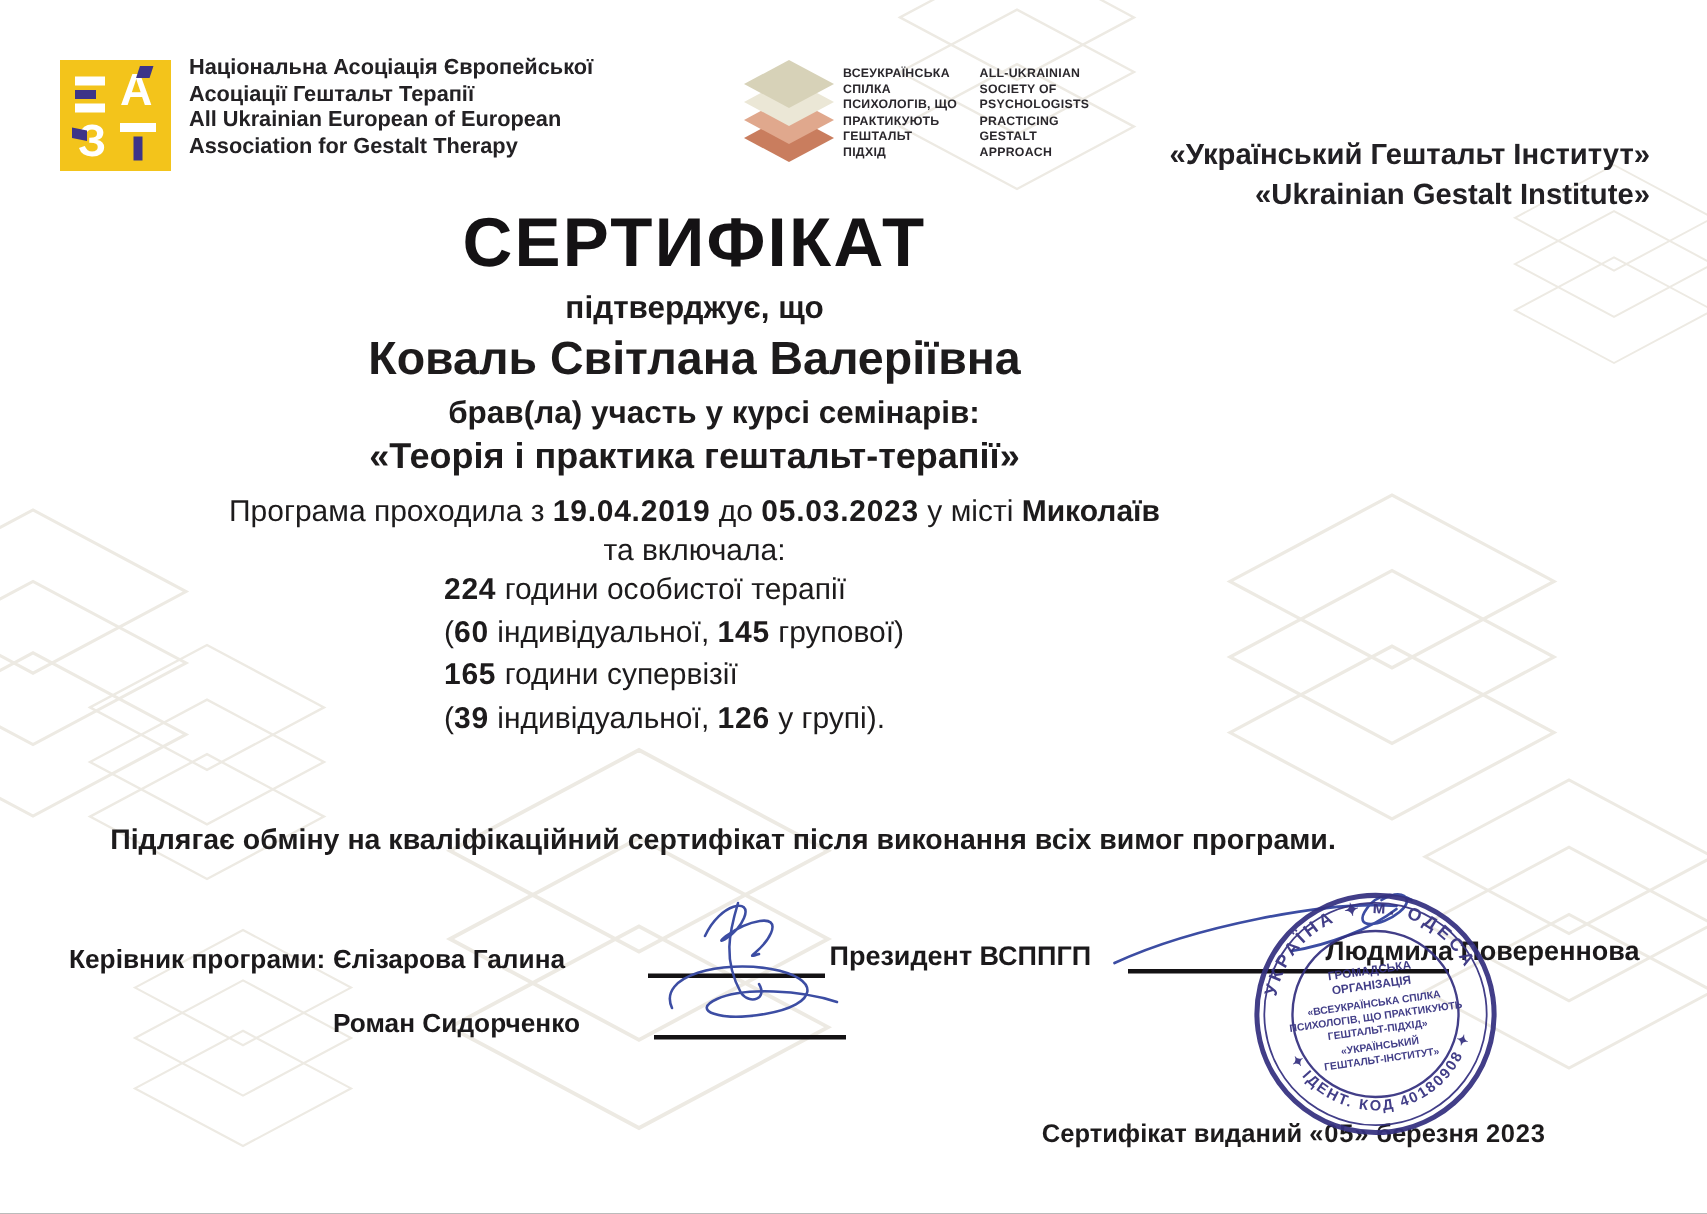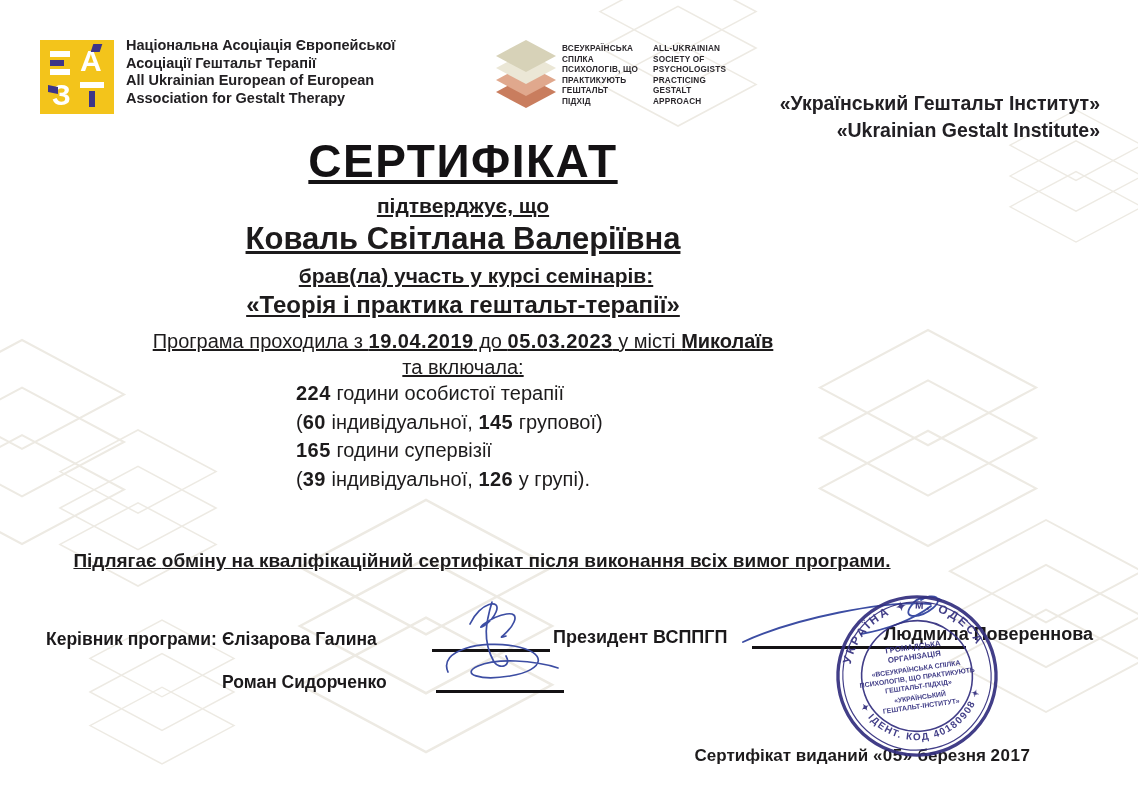--- a/index.html
+++ b/index.html
@@ -23,21 +23,21 @@
   .union-logo{left:496px;top:40px;z-index:2;}
   .union-col{top:44px;font-size:8.2px;line-height:10.6px;font-weight:700;letter-spacing:.2px;
              color:#2a272c;text-transform:uppercase;z-index:2;}
   .union-ua{left:562px;} .union-en{left:653px;}
 
   
   .institute{right:38px;top:42px;text-align:right;font-size:19.5px;line-height:27px;
              font-weight:600;color:#222024;z-index:2;margin-top:48px;}
 
   
-  .cline{left:0;width:926px;text-align:center;z-index:2;text-decoration:underline;}
+  .cline{left:0;width:926px;text-align:center;z-index:2;}
   .title{top:134px;font-size:46px;font-weight:900;letter-spacing:1.5px;color:#141214;}
   .confirms{top:194px;font-size:21px;font-weight:600;text-align:center;}
   .name{top:221px;font-size:31px;font-weight:800;}
   .participation{top:264px;font-size:21px;font-weight:600;padding-left:26px;}
   .course{top:291px;font-size:24px;font-weight:800;}
   .program{top:330px;font-size:20px;font-weight:500;}
   .included{top:356px;font-size:20px;font-weight:500;}
   .num{font-weight:900;letter-spacing:.5px;}
   .hours{left:296px;top:379px;font-size:20px;line-height:28.7px;font-weight:500;z-index:2;}
   .exchange{top:550px;font-size:19px;font-weight:600;padding-left:38px;}
@@ -199,15 +199,15 @@
       <text x="85" y="58" font-size="8" text-anchor="middle">ГРОМАДСЬКА</text>
       <text x="85" y="68" font-size="8" text-anchor="middle">ОРГАНІЗАЦІЯ</text>
       <text x="85" y="80" font-size="7" text-anchor="middle">«ВСЕУКРАЇНСЬКА СПІЛКА</text>
       <text x="85" y="89" font-size="7" text-anchor="middle">ПСИХОЛОГІВ, ЩО ПРАКТИКУЮТЬ</text>
       <text x="85" y="98" font-size="7" text-anchor="middle">ГЕШТАЛЬТ-ПІДХІД»</text>
       <text x="85" y="109" font-size="7" text-anchor="middle">«УКРАЇНСЬКИЙ</text>
       <text x="85" y="118" font-size="7" text-anchor="middle">ГЕШТАЛЬТ-ІНСТИТУТ»</text>
     </g>
   </svg>
 
-  <div class="abs issued"><span>Сертифікат виданий </span><span class="num">«05»</span><span> березня </span><span class="num">2017</span></div>
+  <div class="abs issued"><span>Сертифікат виданий </span><span class="num">«05»</span><span> березня </span><span class="num">2023</span></div>
 
 </div>
 
 </body></html>

